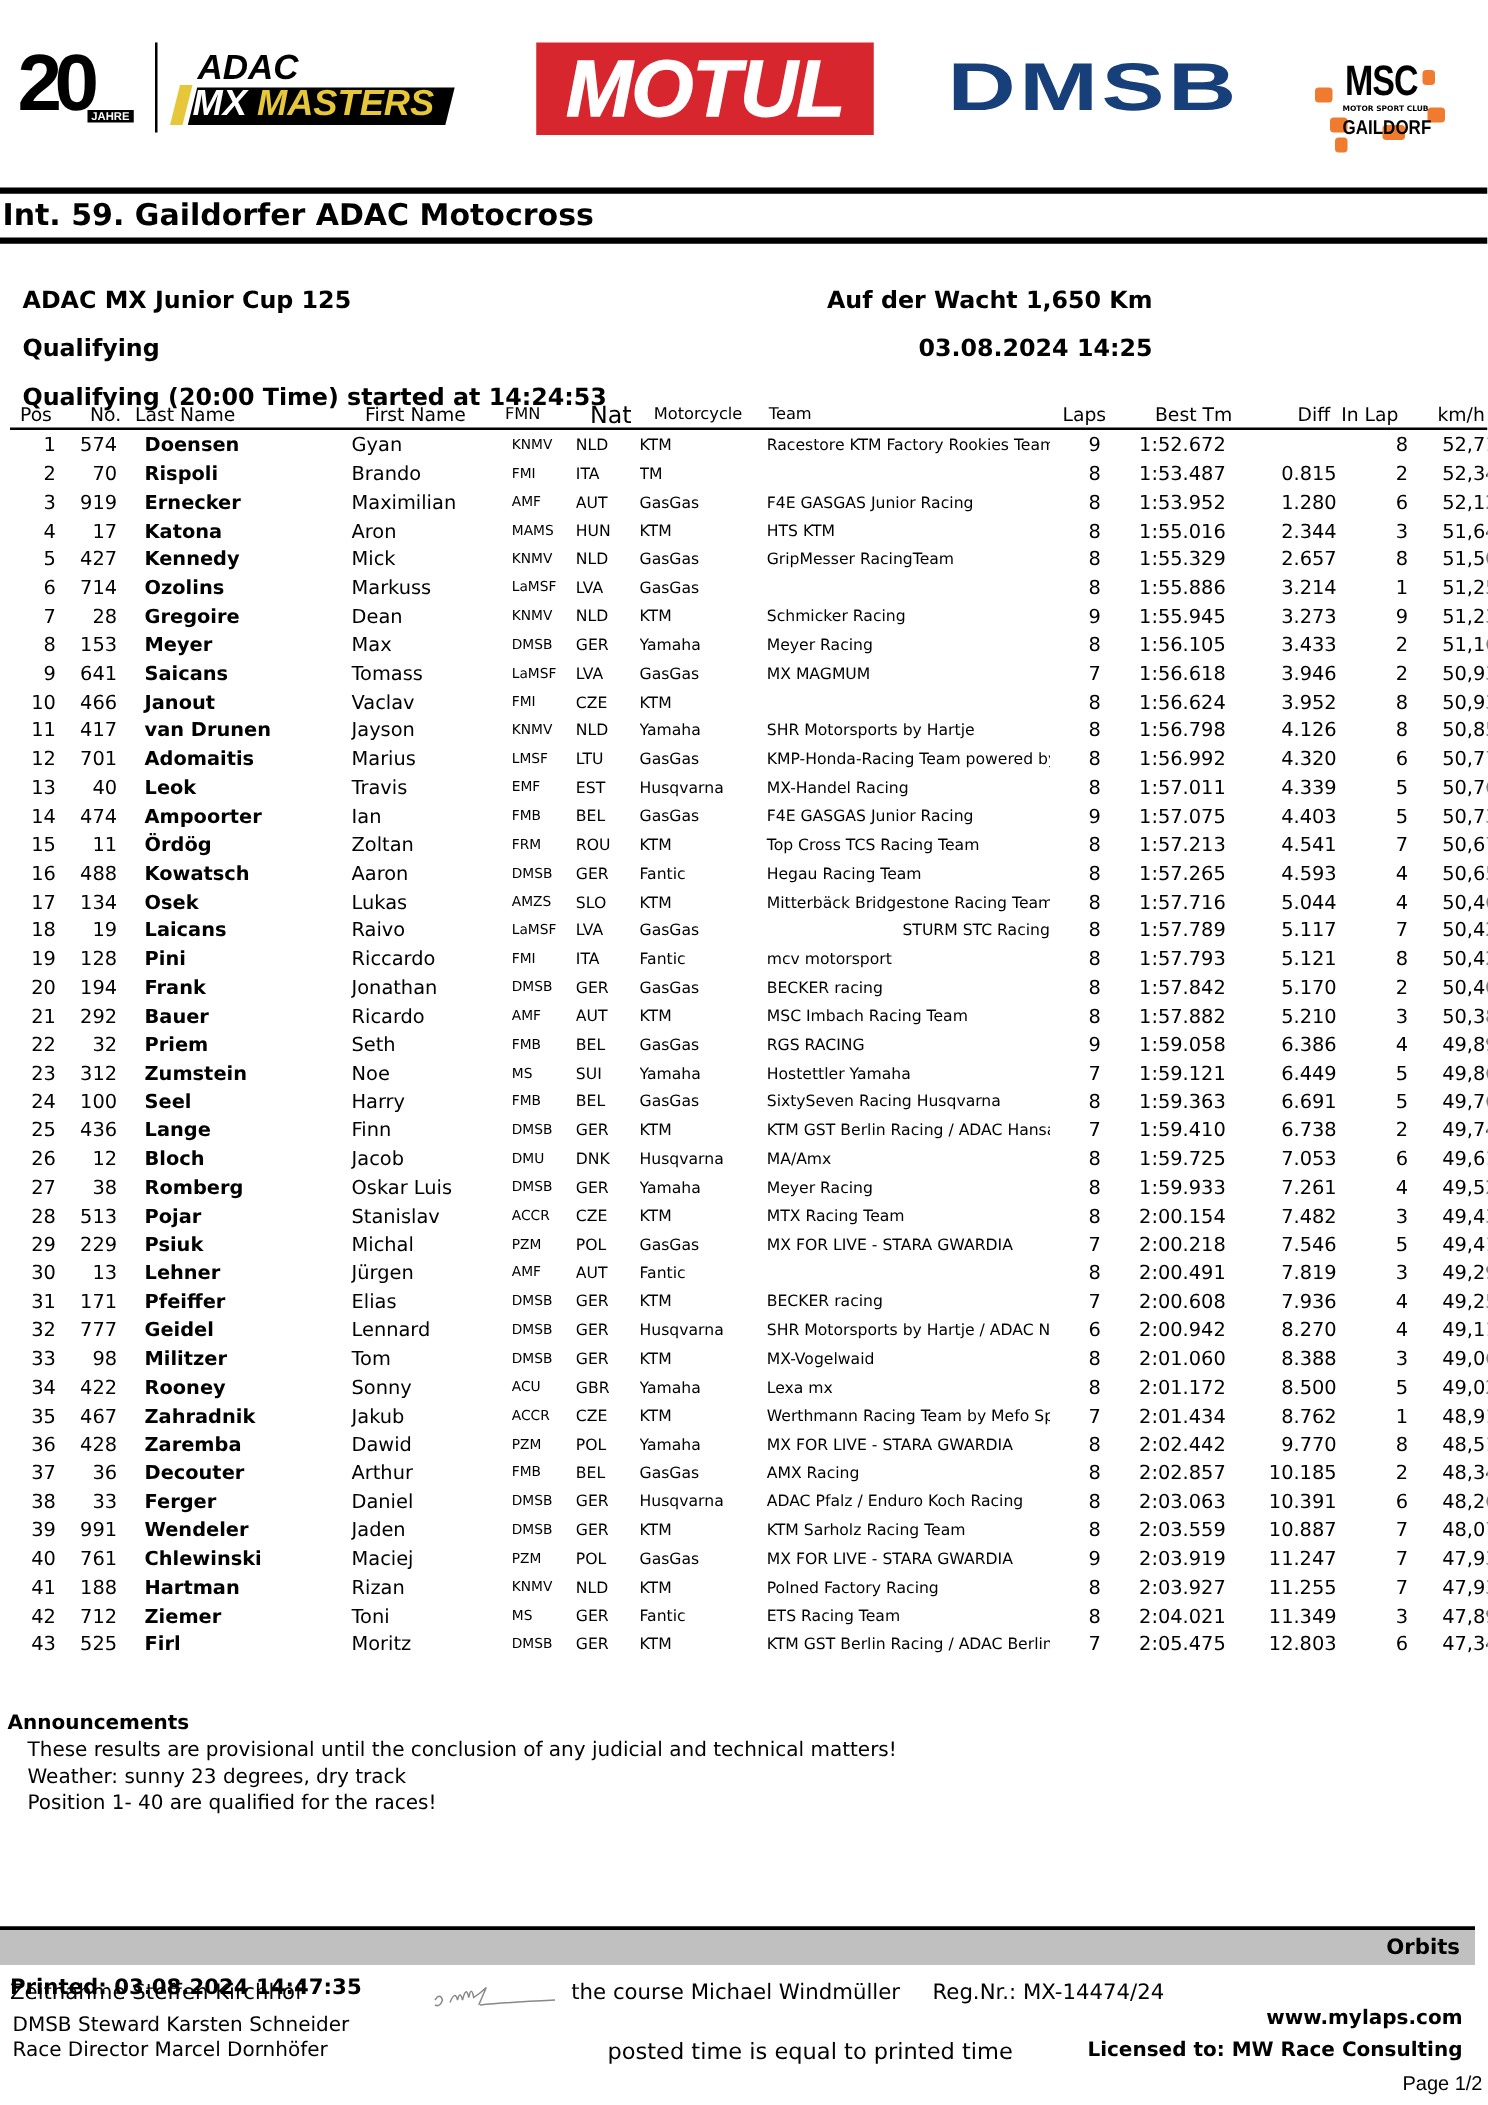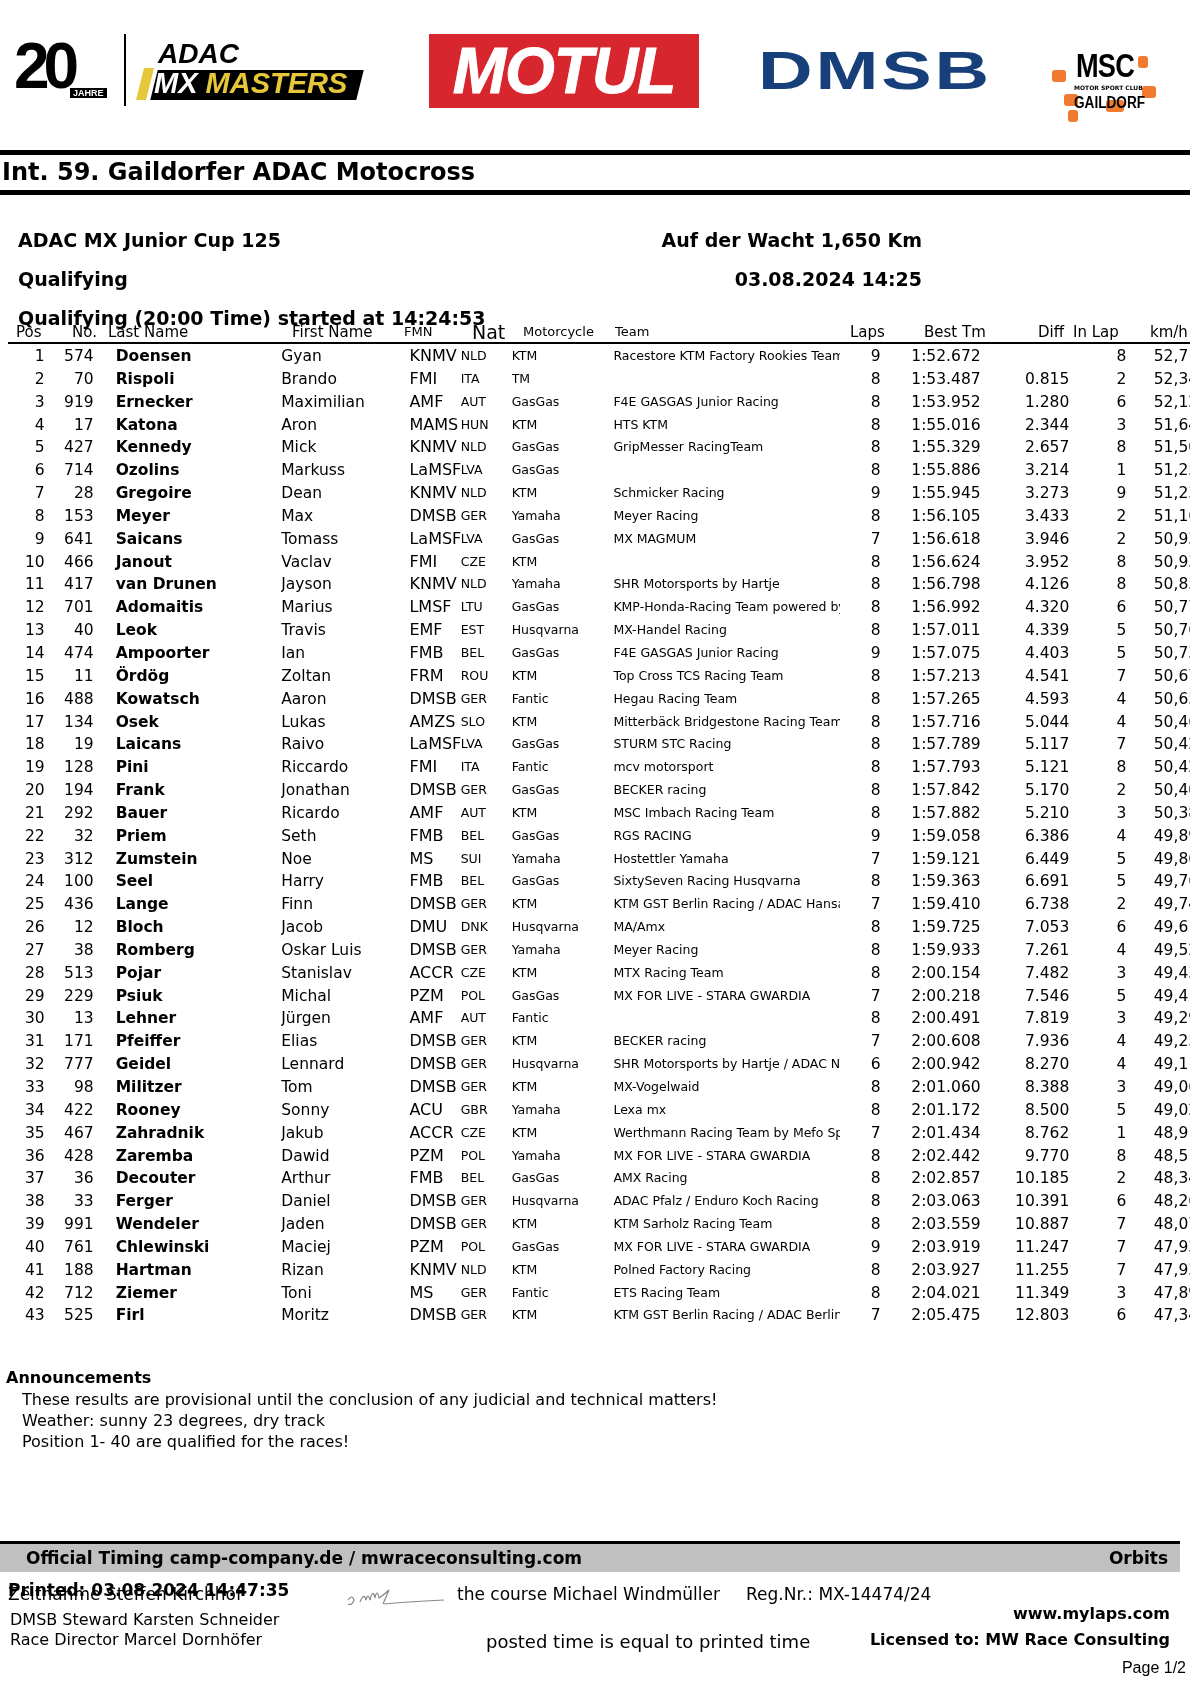--- a/index.html
+++ b/index.html
@@ -32,21 +32,21 @@
   .hdr { font-weight:bold; font-size:19px; line-height:22px; font-family:"DejaVu Sans", sans-serif;margin-top:27px; }
 
   table.results { position:absolute; left:8px; top:322px; border-collapse:collapse; width:1200px; table-layout:fixed; font-size:15.5px; }
   table.results td { padding:0; height:22.85px; white-space:nowrap; overflow:hidden; line-height:22.85px; }
   .thead { position:absolute; top:322px; font-size:15px; line-height:20px; }
   .thead-line { left:8px; width:1182px; top:342px; height:2px; background:#000; }
   .c-pos { width:36px; text-align:right; padding-right:0; }
   .c-no { width:48px; text-align:right; }
   .c-last { width:184px; font-weight:bold; padding-left:22px !important; }
   .c-first { width:110px; }
-  .c-fmn { width:62px; font-size:16px; }
+  .c-fmn { width:62px; font-size:11px; }
   .c-nat { width:50px; font-size:12.5px; }
   .c-moto { width:92px; font-size:12.5px; }
   .c-team { width:230px; font-size:12.5px; }
   .c-laps { width:38px; text-align:right; }
   .c-best { width:100px; text-align:right; }
   .c-diff { width:87px; text-align:right; }
   .c-inlap { width:55px; text-align:right; }
   .c-kmh { width:72px; text-align:right; }
 
   .announce-h { left:6px; top:1368px; font-weight:bold; font-size:16px; }
@@ -391,21 +391,21 @@
         <td class="c-kmh">50,460</td>
       </tr>
       <tr>
         <td class="c-pos">18</td>
         <td class="c-no">19</td>
         <td class="c-last">Laicans</td>
         <td class="c-first">Raivo</td>
         <td class="c-fmn" style="padding-left: 14px;">LaMSF</td>
         <td class="c-nat">LVA</td>
         <td class="c-moto">GasGas</td>
-        <td class="c-team" style="padding-left: 10px;">STURM STC Racing</td>
+        <td class="c-team" style="padding-left: 10px; text-align: right;">STURM STC Racing</td>
         <td class="c-laps">8</td>
         <td class="c-best">1:57.789</td>
         <td class="c-diff">5.117</td>
         <td class="c-inlap">7</td>
         <td class="c-kmh">50,429</td>
       </tr>
       <tr>
         <td class="c-pos">19</td>
         <td class="c-no">128</td>
         <td class="c-last">Pini</td>
@@ -783,21 +783,20 @@
     </tbody>
 </table>
 
 <div class="abs announce-h">Announcements</div>
 <div class="abs announce-l" style="top:1390px">These results are provisional until the conclusion of any judicial and technical matters!</div>
 <div class="abs announce-l" style="top:1411px">Weather: sunny 23 degrees, dry track</div>
 <div class="abs announce-l" style="top:1432px">Position 1- 40 are qualified for the races!</div>
 
 <div class="abs footer-top"></div>
 <div class="abs footer-bar">
-  <span class="l">Official Timing camp-company.de / mwraceconsulting.com</span>
   <span class="r">Orbits</span>
 </div>
 <div class="abs ft" style="left:8px;top:1584px">Zeitnahme Steffen Kirchhof</div>
 <svg class="abs sig" viewBox="0 0 110 28">
   <path d="M4 14 q4 -6 6 0 q-2 6 -6 4 M16 16 q4 -10 6 -2 q2 -8 4 0 q3 -12 5 -2 q2 -10 4 0 q6 -4 10 -8 l-6 14 M40 18 q20 -2 60 -4" fill="none" stroke="#888" stroke-width="1.2"></path>
 </svg>
 <div class="abs ft" style="left:457px;top:1584px">the course Michael Windmüller</div>
 <div class="abs ft" style="left:746px;top:1584px">Reg.Nr.:  MX-14474/24</div>
 <div class="abs ft" style="left:10px;top:1610px;font-size:16px">DMSB Steward Karsten Schneider</div>
 <div class="abs ft" style="right:20px;top:1604px;font-size:16px;font-weight:bold">www.mylaps.com</div>

